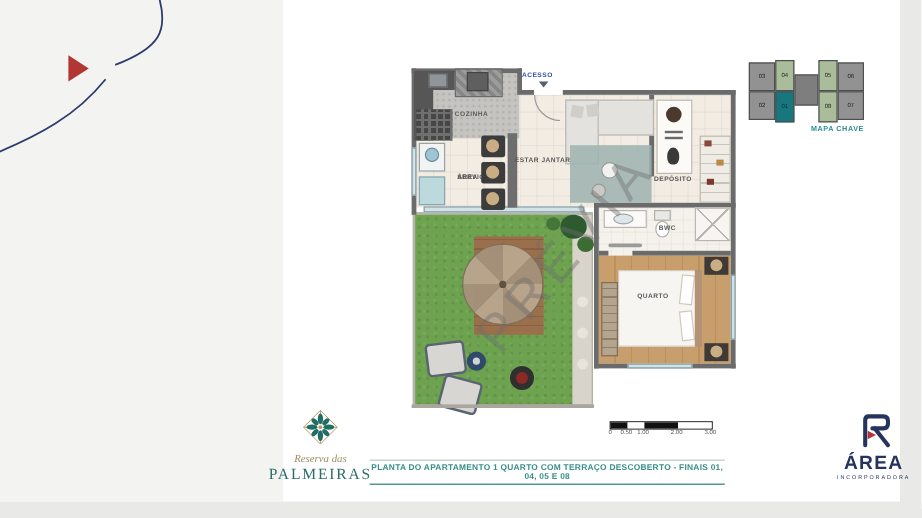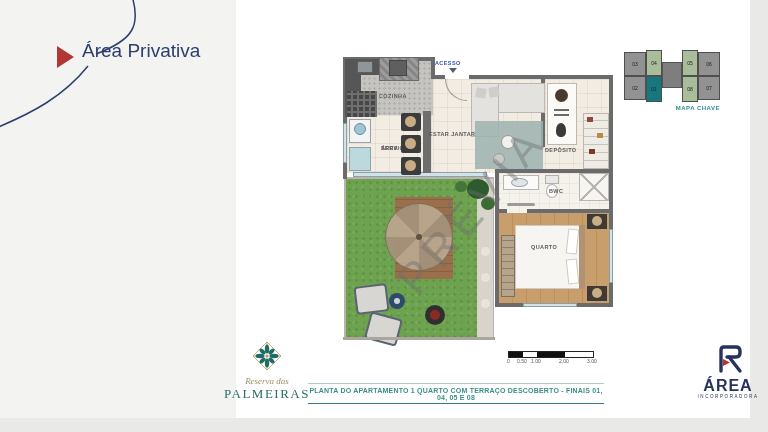--- a/index.html
+++ b/index.html
@@ -89,21 +89,20 @@
   <div class="abs bg-right"></div>
   <div class="abs bg-bottom"></div>
 
   <svg class="abs" style="left:0;top:0;width:250px;height:200px;" viewBox="0 0 250 200">
     <path d="M132,-4 C141,26 133,40 96,54" fill="none" stroke="#2d3e6d" stroke-width="1.5"></path>
     <path d="M-4,128 C32,113 63,97 88,66" fill="none" stroke="#2d3e6d" stroke-width="1.5"></path>
   </svg>
 
   <div class="abs tri"></div>
   <div class="abs title">
-    <div>Área Privativa</div>
   </div>
 
   <div class="abs mk">
     <div class="cell gray" style="left:2px;top:4px;width:22px;height:24px;">
         <span>03</span>
       </div>
     <div class="cell green" style="left:24px;top:2px;width:16px;height:26px;">
         <span>04</span>
       </div>
     <div class="cell green" style="left:60px;top:2px;width:16px;height:26px;">

